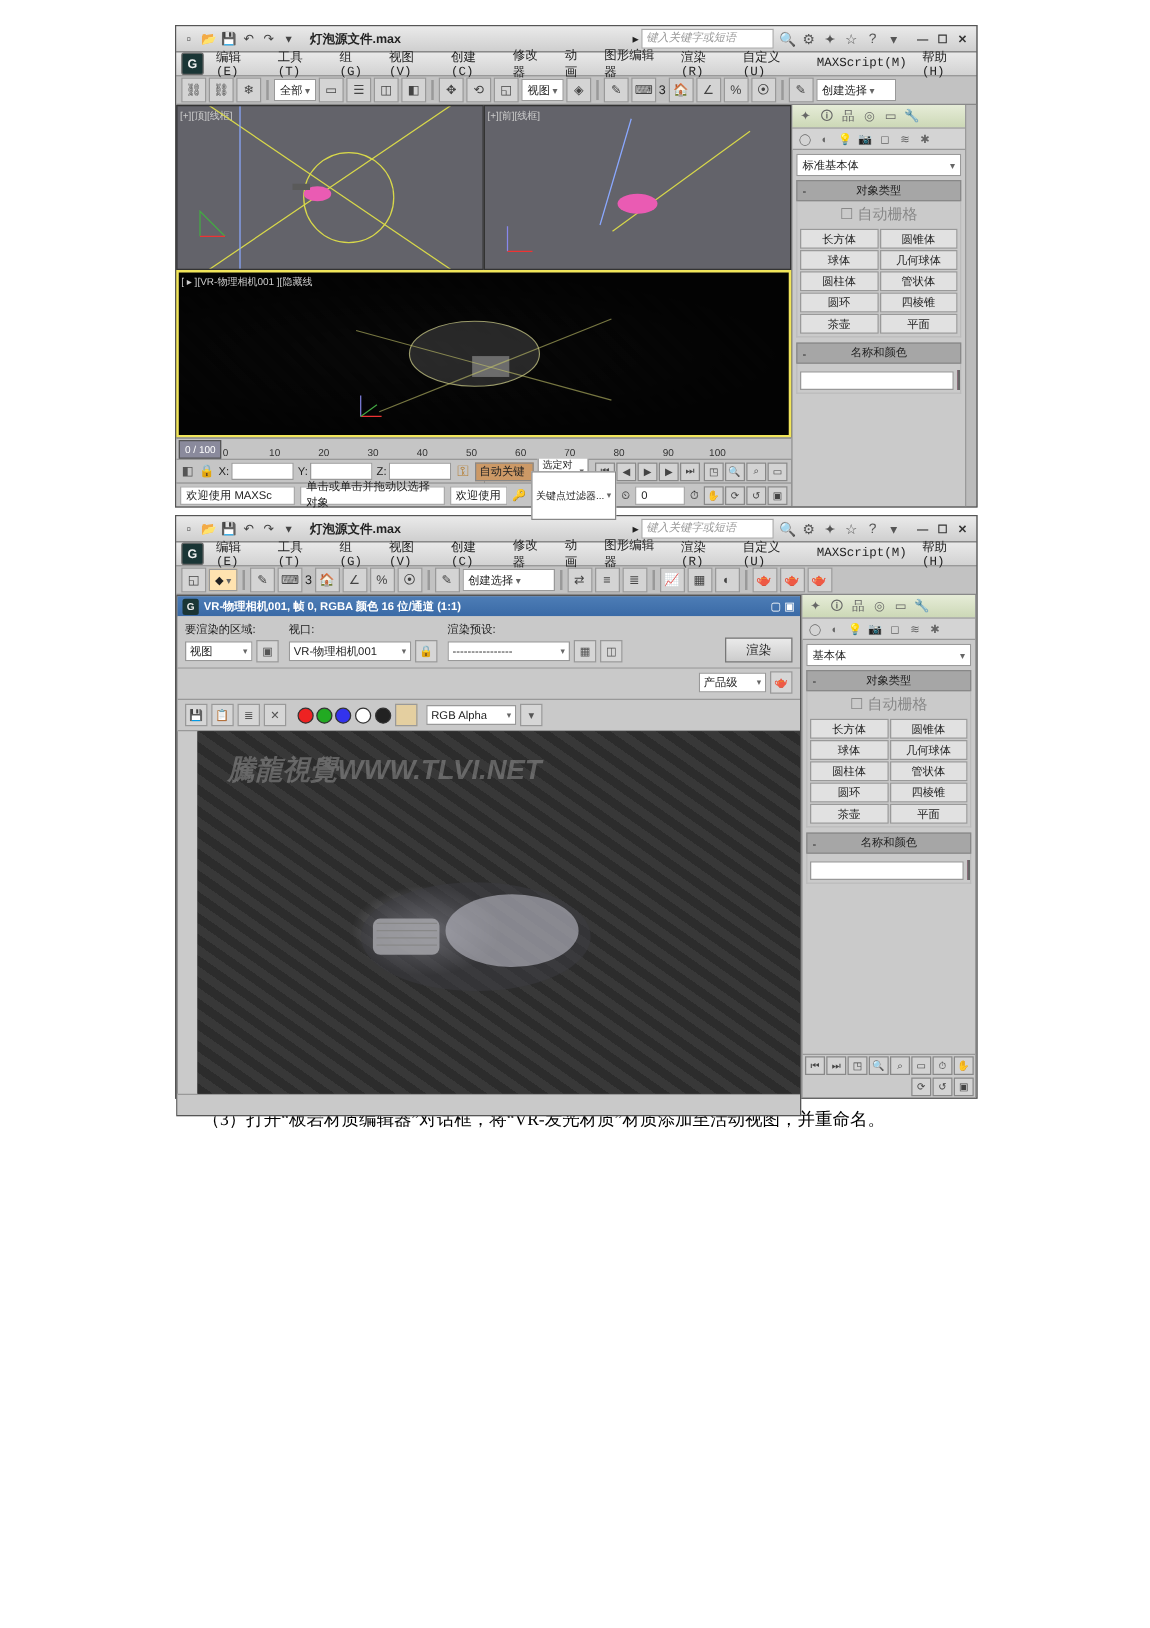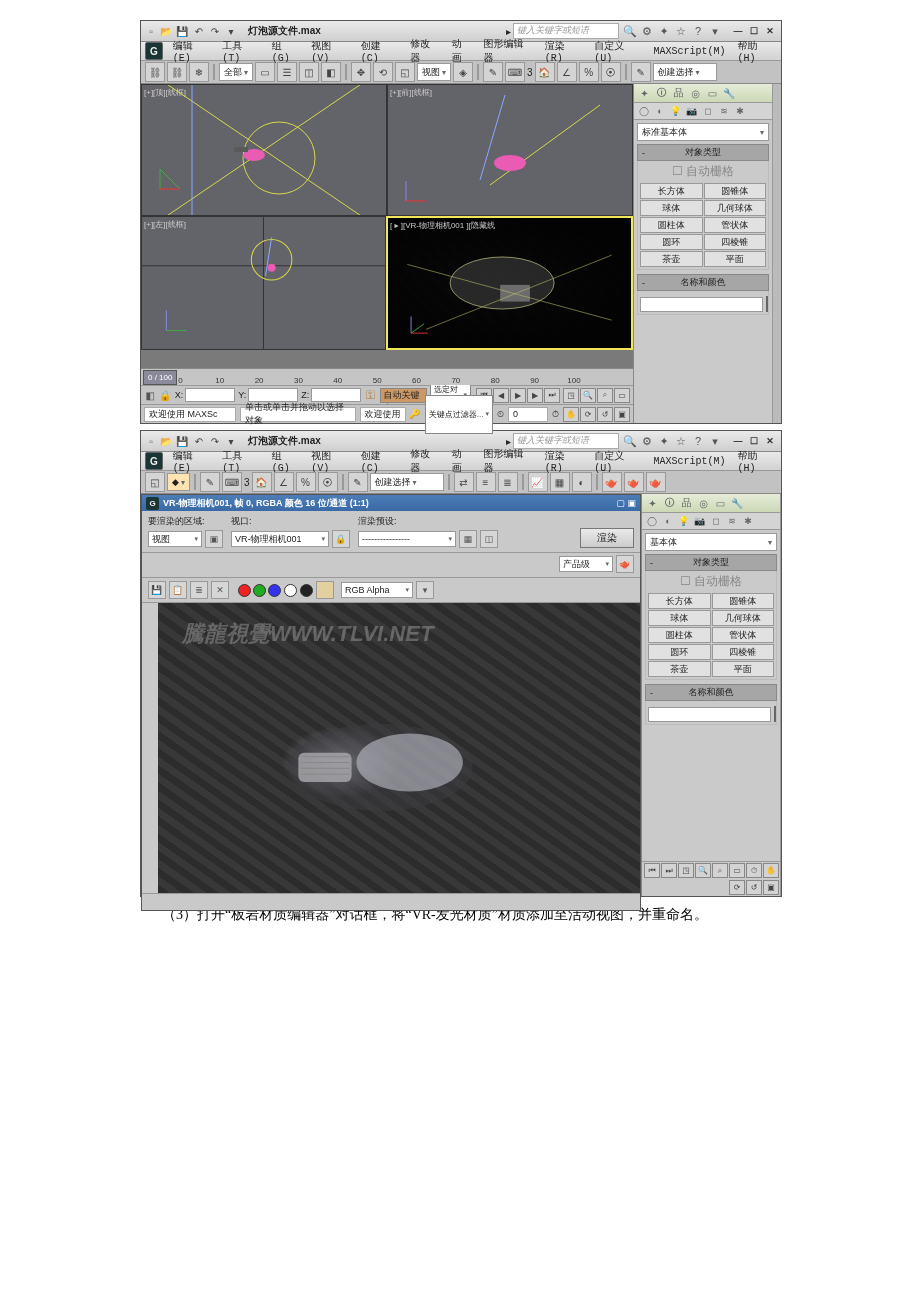--- a/index.html
+++ b/index.html
@@ -137,21 +137,21 @@
   .vp-cam {
     background:#222;
     background-image:
       repeating-linear-gradient(45deg,#262626 0 6px,#2f2f2f 6px 12px),
       radial-gradient(ellipse at 40% 50%, #555, #222 70%);
     background-blend-mode: overlay;
   }
   .vp svg { position:absolute;top:0;left:0;width:100%;height:100%; }
   .timeline {
     height:16px;background:#c5c5c5;border-top:1px solid #888;
-    position:relative;display:flex;align-items:center;margin-top:18px;
+    position:relative;display:flex;align-items:center;
   }
   .time-handle {
     background:#8a8a9c;color:#fff;font-size:8px;padding:0 4px;
     height:13px;display:flex;align-items:center;margin-left:2px;
     border:1px solid #555;
   }
   .time-tick {
     position:absolute;bottom:0;font-size:8px;color:#333;transform:translateX(-50%);
   }
   .bottombar {
@@ -416,32 +416,20 @@
           <svg viewBox="0 0 240 130">
             <line x1="100" y1="100" x2="210" y2="20" stroke="#d8d84a"></line>
             <line x1="90" y1="95" x2="115" y2="10" stroke="#8aa8ff"></line>
             <ellipse cx="120" cy="78" rx="16" ry="8" fill="#ea5bb3"></ellipse>
             <polyline points="16,116 16,96" stroke="#88e" fill="none"></polyline>
             <polyline points="16,116 36,116" stroke="#e33" fill="none"></polyline>
           </svg>
         </div>
       </div>
       <div class="vp-row">
-        <div class="vp vp-left">
-          <div class="vp-label">[+][左][线框]</div>
-          <svg viewBox="0 0 240 130">
-            <line x1="0" y1="48" x2="240" y2="48" stroke="#333"></line>
-            <line x1="120" y1="0" x2="120" y2="130" stroke="#333"></line>
-            <circle cx="128" cy="42" r="20" stroke="#d8d84a" fill="none"></circle>
-            <circle cx="128" cy="50" r="4" fill="#ea5bb3"></circle>
-            <line x1="122" y1="58" x2="128" y2="20" stroke="#8aa8ff"></line>
-            <polyline points="24,112 24,92" stroke="#88e"></polyline>
-            <polyline points="24,112 44,112" stroke="#4a4"></polyline>
-          </svg>
-        </div>
         <div class="vp vp-cam active">
           <div class="vp-label">[ ▸ ][VR-物理相机001 ][隐藏线 </div>
           <svg viewBox="0 0 240 140">
             <ellipse cx="112" cy="70" rx="56" ry="28" stroke="#9a9a6a" fill="rgba(120,120,120,0.3)"></ellipse>
             <rect x="110" y="72" width="32" height="18" fill="#999" opacity="0.6"></rect>
             <line x1="30" y1="120" x2="230" y2="40" stroke="#c2c26a" opacity="0.6"></line>
             <line x1="10" y1="50" x2="230" y2="110" stroke="#c2c26a" opacity="0.6"></line>
             <polyline points="14,124 14,106" stroke="#88e"></polyline>
             <polyline points="14,124 32,124" stroke="#e33"></polyline>
             <polyline points="14,124 28,114" stroke="#4a4"></polyline>

